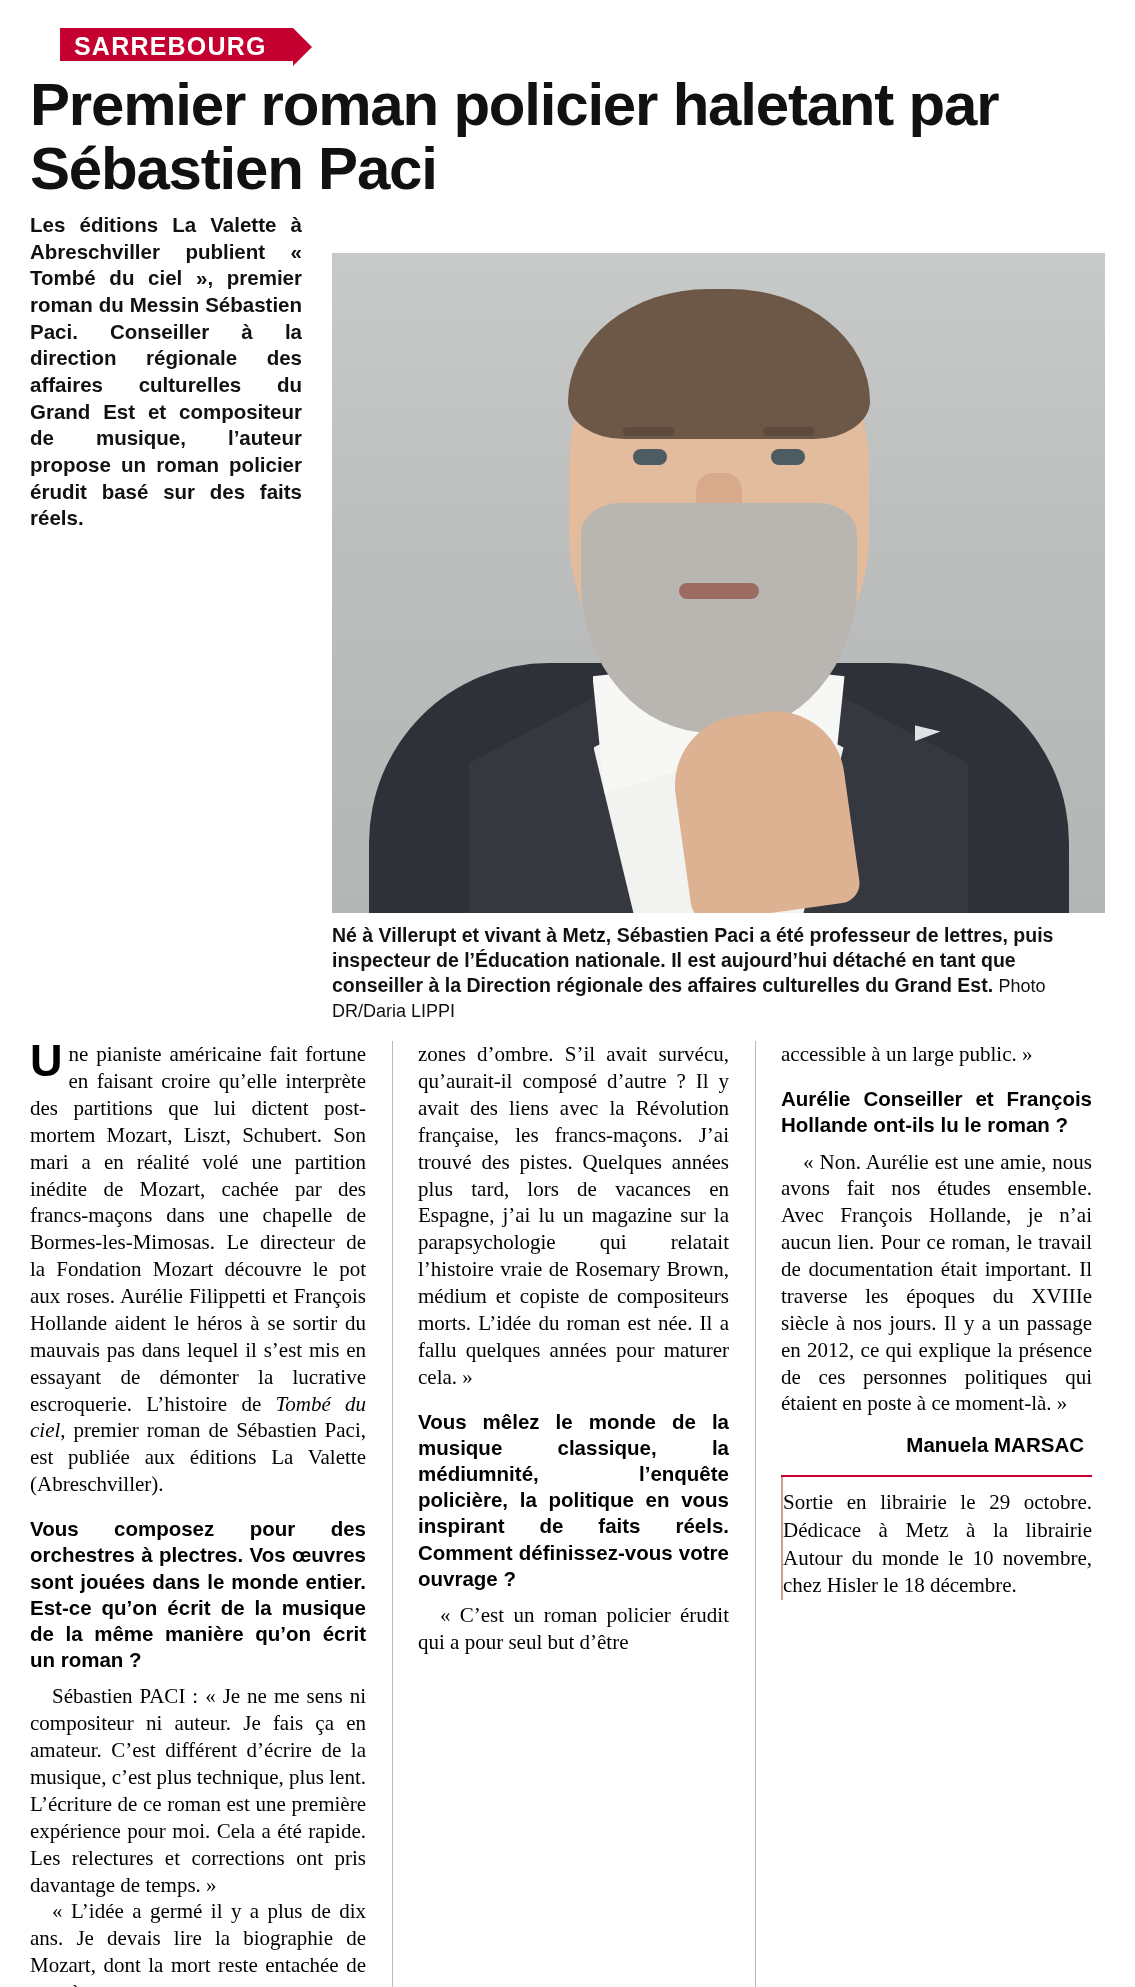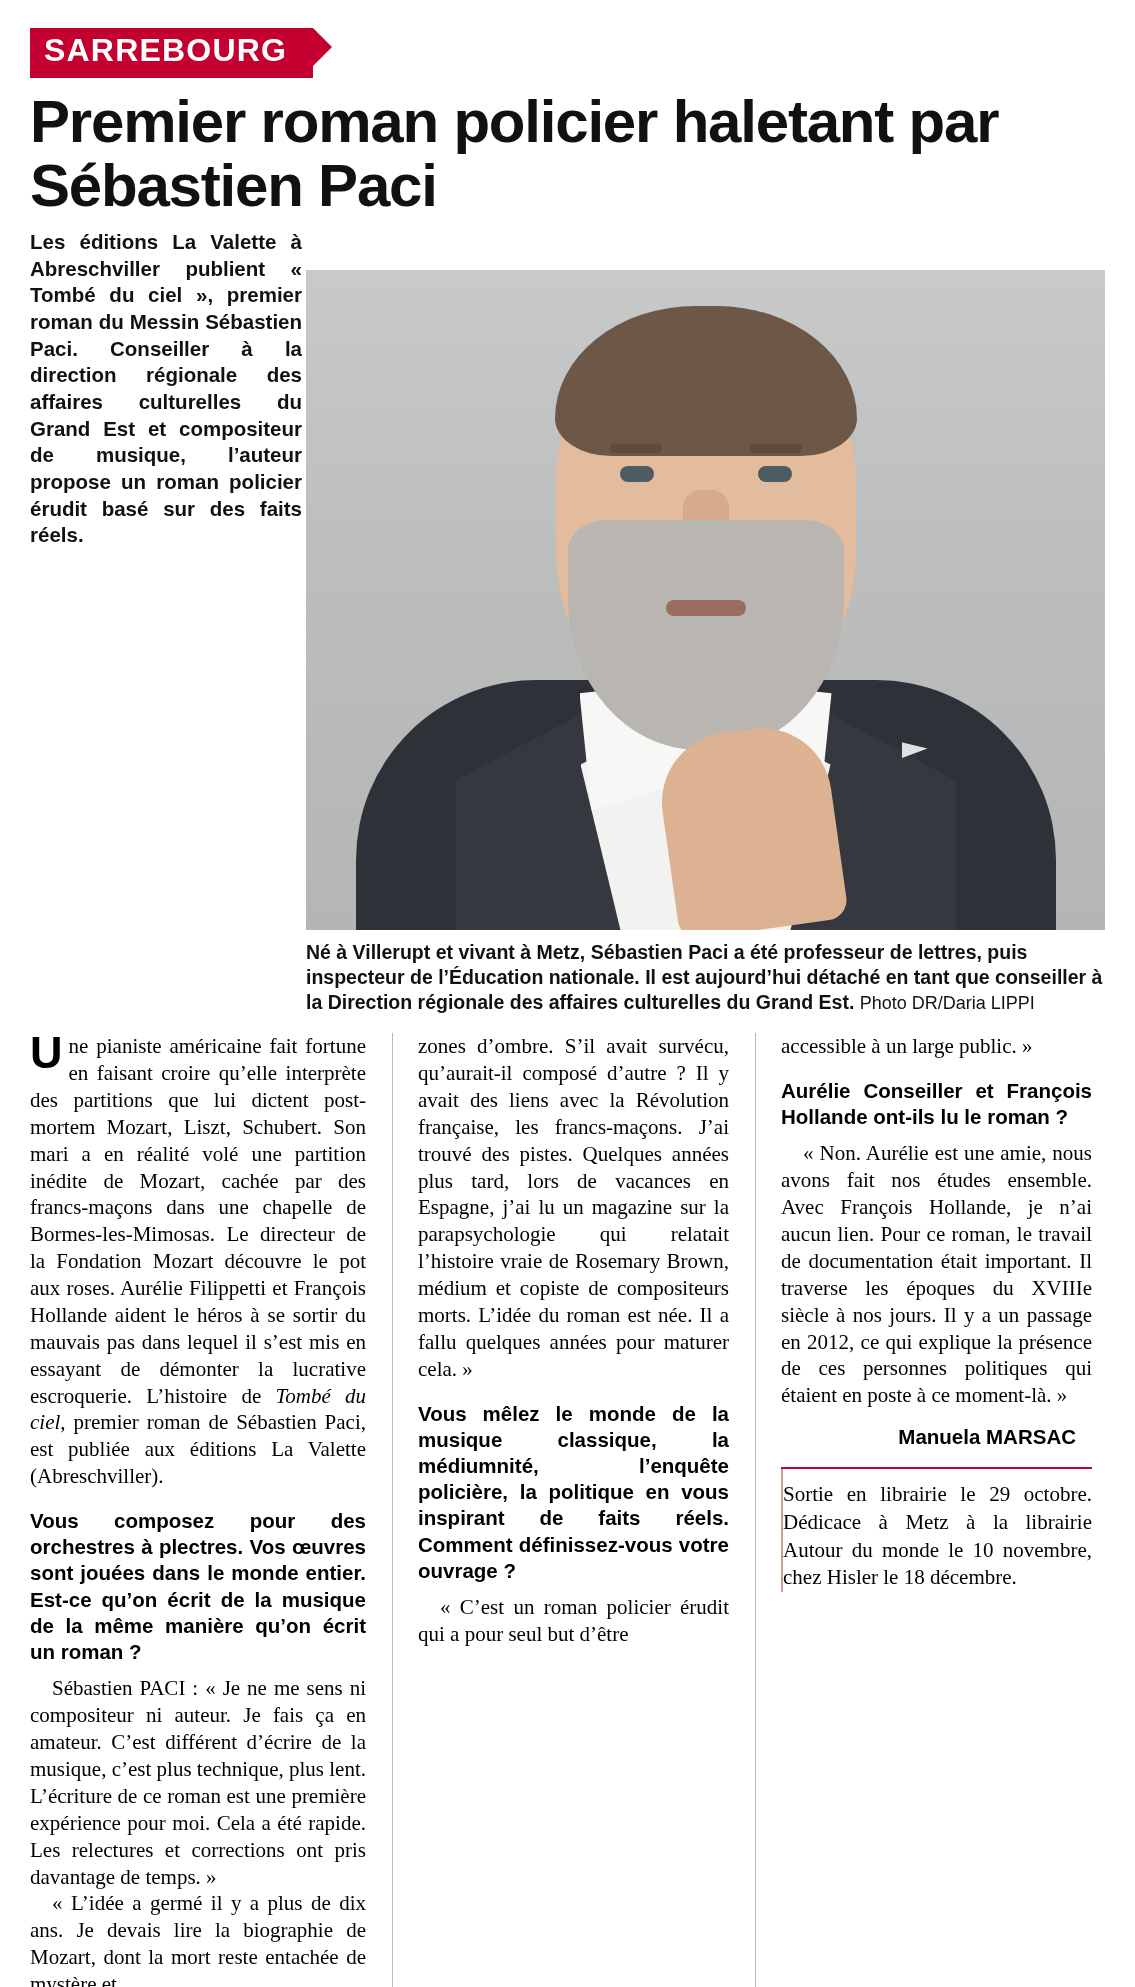--- a/index.html
+++ b/index.html
@@ -28,24 +28,25 @@
     display: flex;
     align-items: center;
     margin: 6px 0 4px 0;
   }
   .kicker {
     position: relative;
     background: #c3002f;
     color: #ffffff;
     font-family: "Liberation Sans", sans-serif;
     font-weight: bold;
-    font-size: 32px;
+    font-size: 25px;
     letter-spacing: 1.2px;
-    padding: 6px 26px 12px 14px;
+    padding: 6px 26px 2px 14px;
     line-height: 1;
+    margin-left: 30px;
   }
   .kicker::after {
     content: "";
     position: absolute;
     right: -19px;
     top: 0;
     width: 0;
     height: 0;
     border-top: 19px solid transparent;
     border-bottom: 19px solid transparent;
@@ -59,21 +60,21 @@
     font-size: 60px;
     line-height: 1.06;
     letter-spacing: -1.2px;
     margin: 12px 0 12px 0;
     color: #111111;
   }
 
   
   .top-block {
     display: flex;
-    gap: 4px;
+    gap: 30px;
     align-items: flex-start;
   }
   .chapeau {
     width: 272px;
     flex: 0 0 272px;
     font-family: "Liberation Sans", sans-serif;
     font-weight: bold;
     font-size: 20.5px;
     line-height: 1.30;
     text-align: justify;
@@ -271,21 +272,21 @@
     font-size: 45px;
     line-height: 36px;
     padding: 2px 6px 0 0;
   }
   em { font-style: italic; }
   .signature {
     font-family: "Liberation Sans", sans-serif;
     font-weight: bold;
     font-size: 20.5px;
     text-align: right;
-    margin: 16px 16px 0 0;
+    margin: 16px 8px 0 0;
   }
   .infobox {
     margin-top: 18px;
     border-top: 2px solid #c3002f;
     padding-top: 12px;
     padding-left: 2px;
     position: relative;
   }
   .infobox::before {
     content: "";

